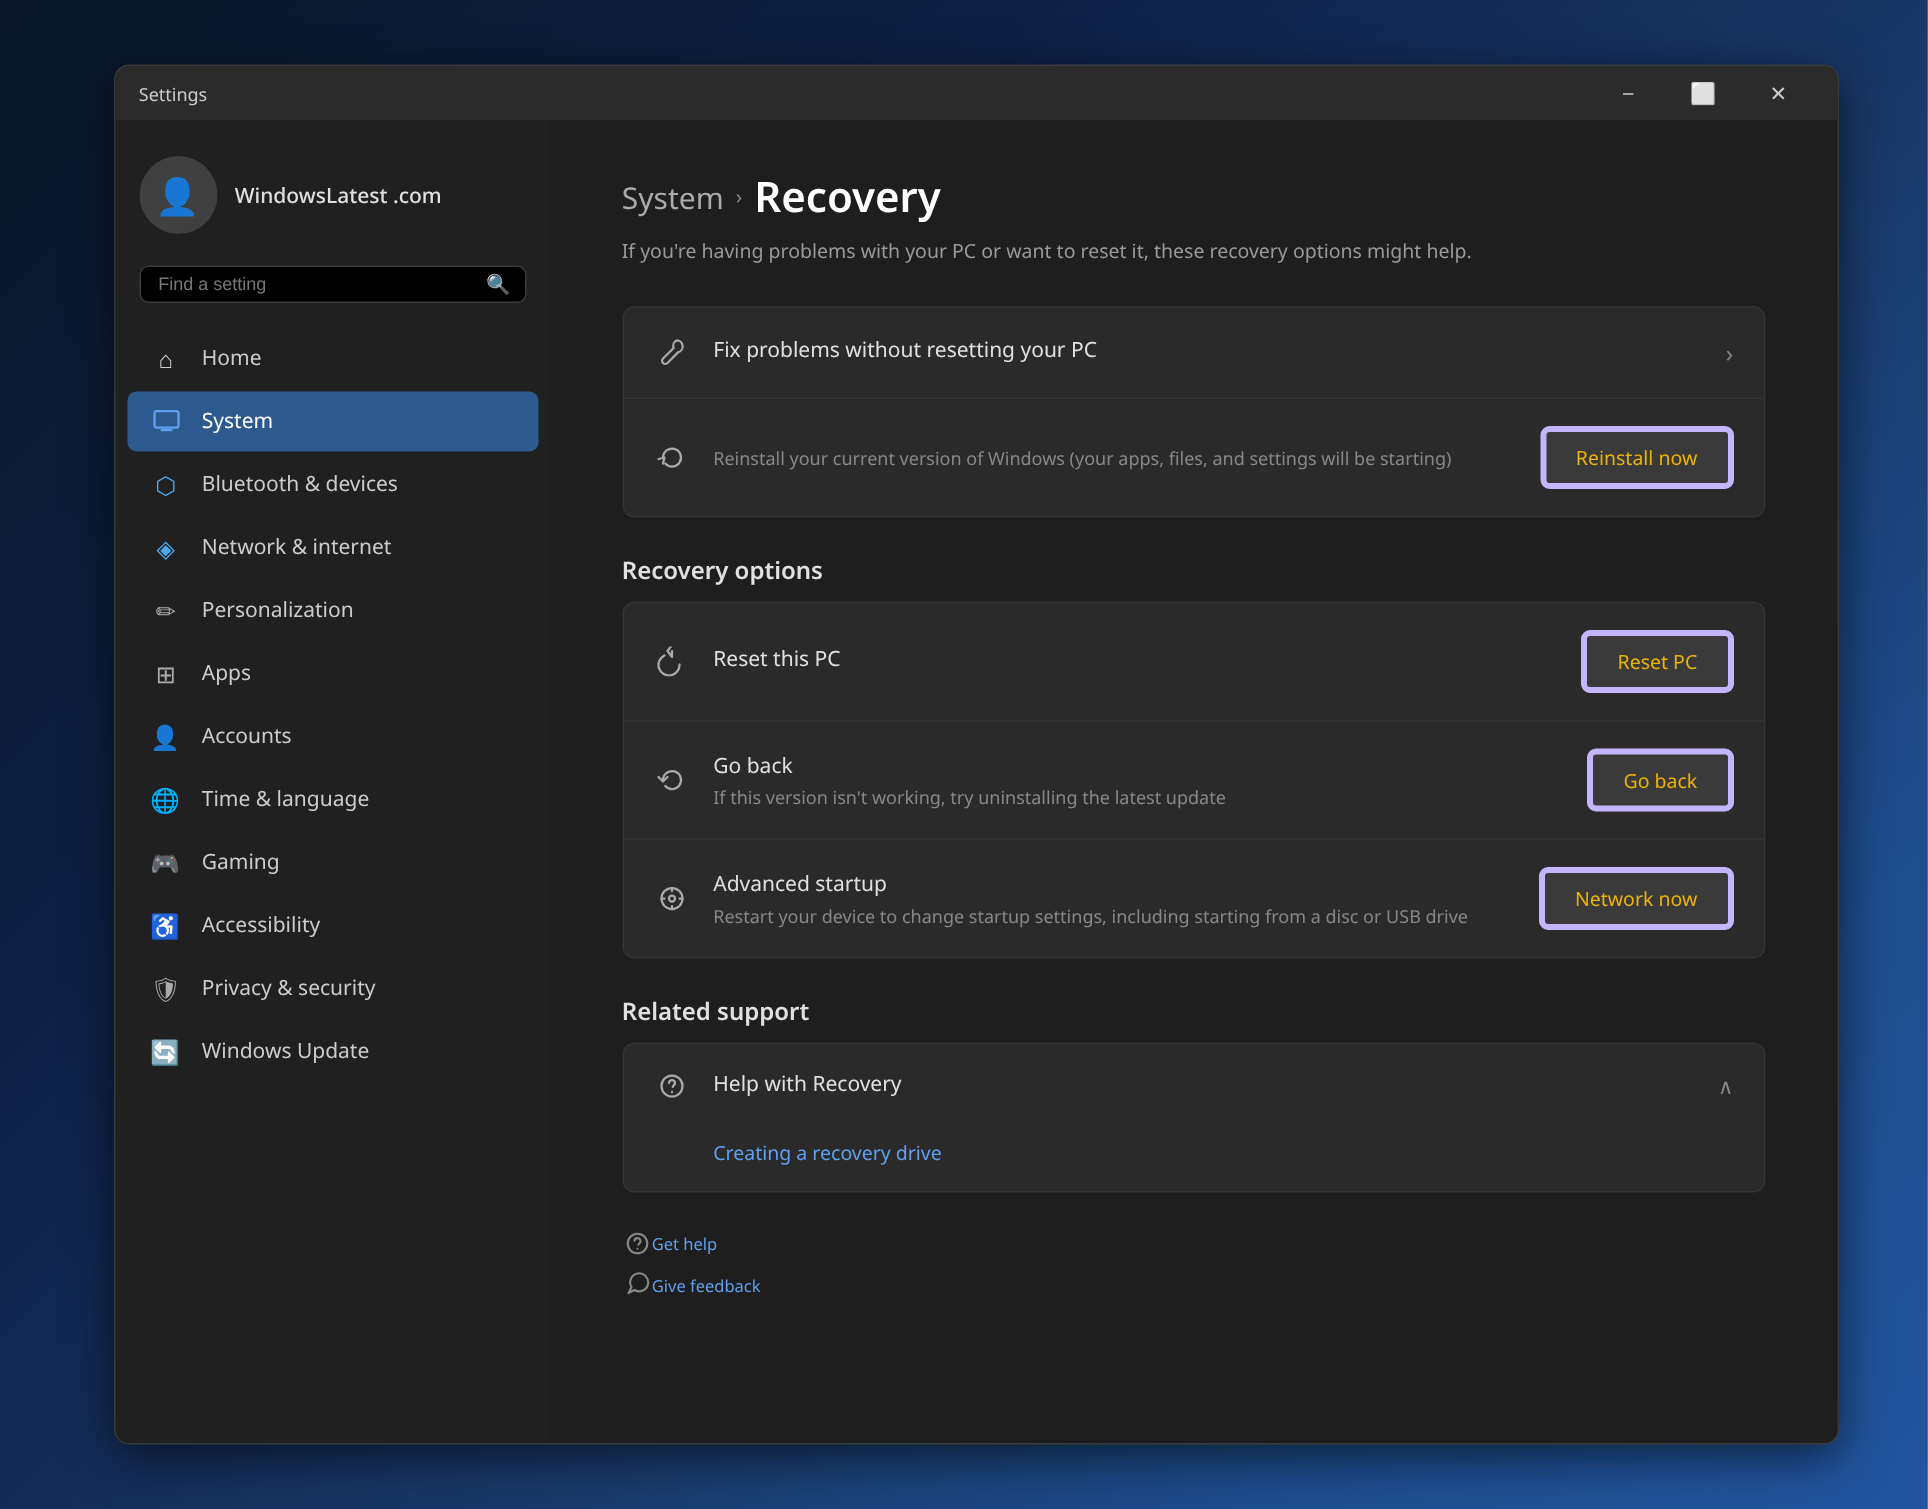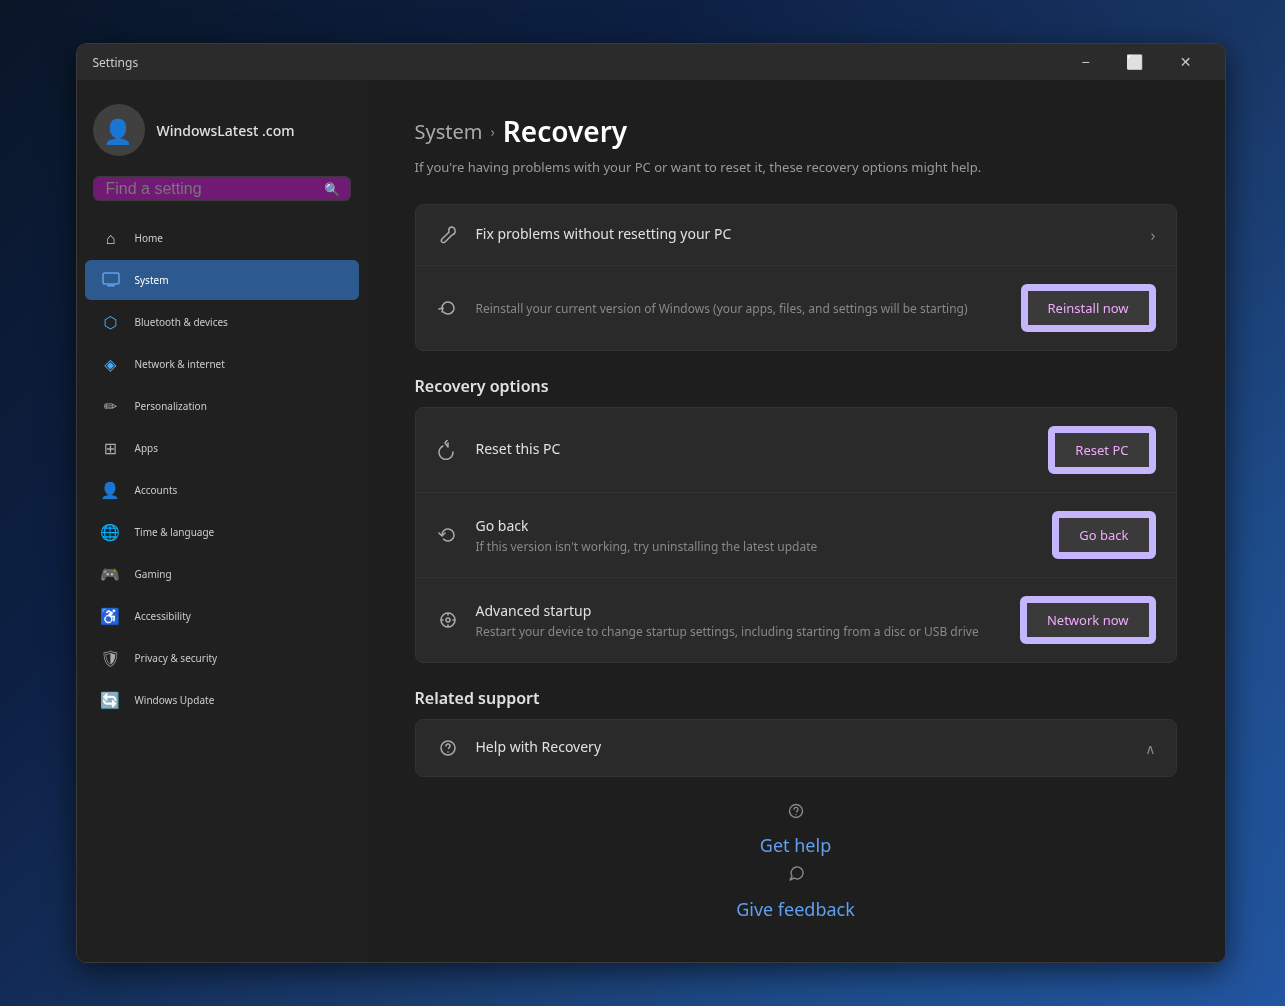--- a/index.html
+++ b/index.html
@@ -91,26 +91,26 @@
       color: #e0e0e0;
       font-weight: 500;
     }
     .search-box {
       margin: 0 16px 16px 16px;
       position: relative;
     }
     .search-input {
       width: 100%;
       height: 25px;
-      background: #701a75;
+      background: #000000;
       border: 1px solid #3a3a3a;
       border-radius: 6px;
       padding: 0 36px 0 12px;
       color: #cccccc;
-      font-size: 16px;
+      font-size: 12px;
       outline: none;
     }
     .search-input::placeholder { color: #777; }
     .search-icon-container {
       position: absolute;
       right: 10px;
       top: 50%;
       transform: translateY(-50%);
       color: #888;
       font-size: 13px;
@@ -133,21 +133,21 @@
     }
     .nav-icon {
       width: 20px;
       height: 20px;
       display: flex;
       align-items: center;
       justify-content: center;
       font-size: 16px;
       flex-shrink: 0;
     }
-    .nav-label { font-size: 10px; text-align: right; }
+    .nav-label { font-size: 14px; text-align: right; }
     .main-content {
       flex: 1;
       background: #1e1e1e;
       padding: 32px 48px;
       overflow-y: auto;
     }
     .breadcrumb {
       display: flex;
       align-items: center;
       gap: 8px;
@@ -215,22 +215,22 @@
     .btn {
       padding: 8px 20px;
       border-radius: 6px;
       border: none;
       font-size: 13px;
       cursor: pointer;
       font-family: inherit;
     }
     .btn-primary {
       background: #3a3a3a;
-      color: #f0abfc;
-      border: 7px solid #c4b5fd;
+      color: #eab308;
+      border: 4px solid #c4b5fd;
     }
     .chevron-right {
       color: #888;
       font-size: 16px;
     }
     .section-title {
       font-size: 16px;
       color: #e0e0e0;
       font-weight: 600;
       margin: 24px 0 10px 0;
@@ -264,25 +264,23 @@
     }
     .bottom-links {
       margin-top: 24px;
       display: flex;
       flex-direction: column;
       gap: 8px;
     }
     .bottom-link {
       display: flex;
       align-items: center;
-      gap: 12px;
       cursor: pointer;
       color: #60a0f0;
-      font-size: 18px;
-      flex-direction: column;
+      font-size: 11px;
     }
     .bottom-link-icon {
       width: 20px;
       height: 20px;
       display: flex;
       align-items: center;
       justify-content: center;
       color: #888;
       font-size: 16px;
     }
@@ -466,20 +464,23 @@
           <div class="card-icon">
             <svg width="20" height="20" viewBox="0 0 20 20" fill="none">
               <circle cx="10" cy="10" r="7" stroke="#aaa" stroke-width="1.5" fill="none"></circle>
               <path d="M8 8a2 2 0 0 1 4 0c0 1-1 1.5-1.5 2.5" stroke="#aaa" stroke-width="1.5" fill="none" stroke-linecap="round"></path>
               <circle cx="10" cy="14" r="0.8" fill="#aaa"></circle>
             </svg>
           </div>
           <span class="card-title">Help with Recovery</span>
           <span class="chevron-up">∧</span>
         </div>
+        <div class="support-content">
+          <a class="support-link">Creating a recovery drive</a>
+        </div>
       </div>
 
       <div class="bottom-links">
         <div class="bottom-link">
           <span class="bottom-link-icon">
             <svg width="18" height="18" viewBox="0 0 18 18" fill="none">
               <circle cx="9" cy="9" r="6.5" stroke="#888" stroke-width="1.4" fill="none"></circle>
               <path d="M7 7.2a2 2 0 0 1 4 .4c0 .9-.9 1.4-1.4 2.2" stroke="#888" stroke-width="1.4" fill="none" stroke-linecap="round"></path>
               <circle cx="9" cy="12.5" r="0.7" fill="#888"></circle>
             </svg>

